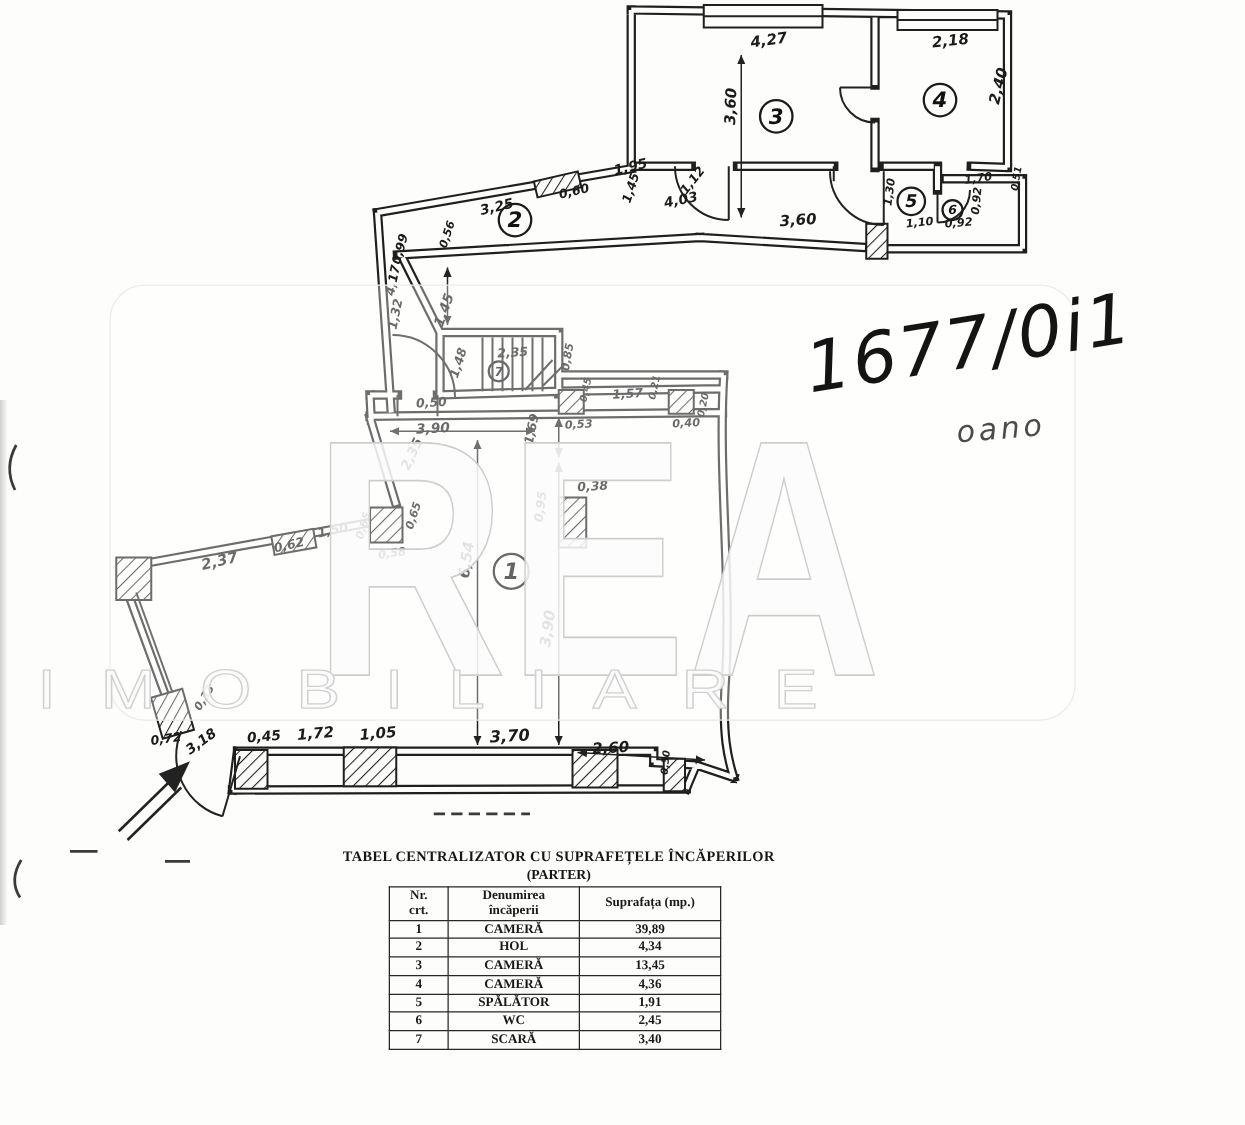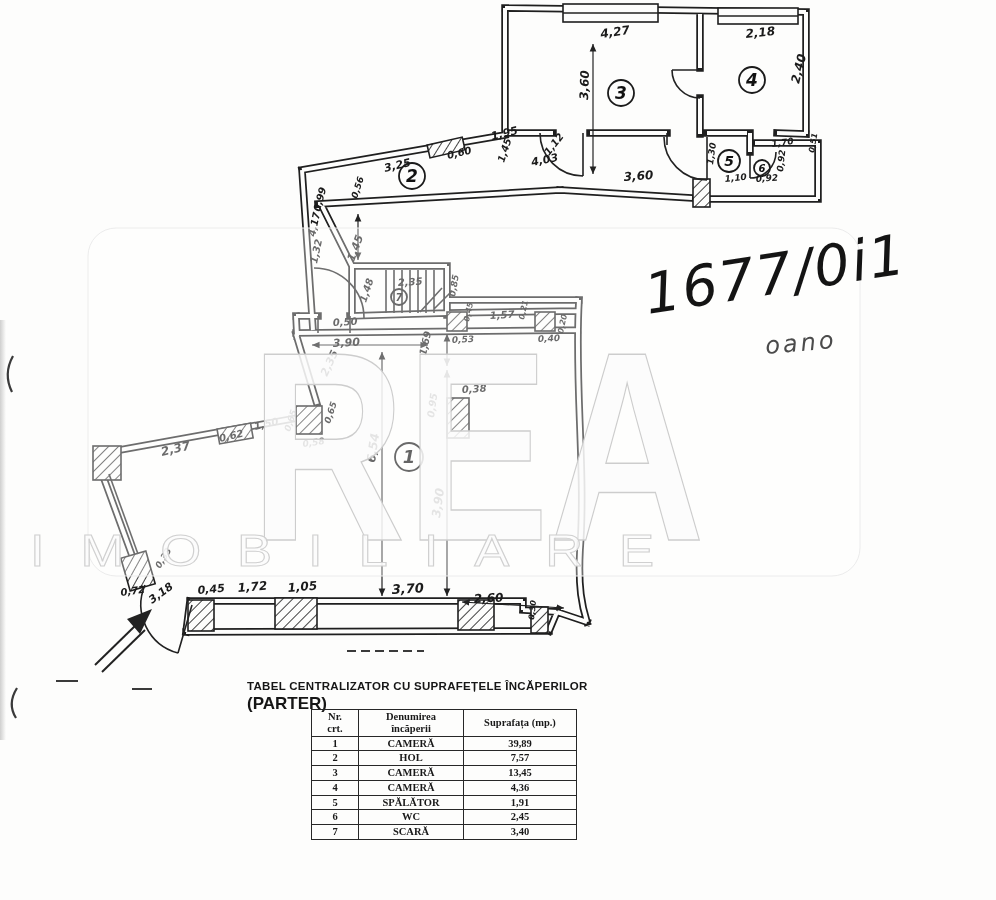--- a/index.html
+++ b/index.html
@@ -17,24 +17,24 @@
   .dim{font-family:"DejaVu Sans",sans-serif;font-style:italic;font-weight:bold;fill:#1b1b1b;}
   .roomc circle{fill:none;stroke:#1b1b1b;stroke-width:1.8;}
   .roomc text{font-family:"DejaVu Sans",sans-serif;font-style:italic;font-weight:bold;fill:#111;}
   .wm{fill:rgba(252,252,252,.84);stroke:#cdcdcd;stroke-width:1.4;
       font-family:"Liberation Sans",sans-serif;font-weight:bold;}
   .wm-sub{fill:rgba(252,252,252,.9);stroke:#d0d0d0;stroke-width:1;
       font-family:"Liberation Sans",sans-serif;font-weight:normal;}
   .note{font-family:"DejaVu Sans",sans-serif;font-style:italic;fill:#141414;letter-spacing:2px;}
   .scribble{font-family:"DejaVu Sans",sans-serif;font-style:italic;fill:#2c2c2c;opacity:.85;letter-spacing:3px;}
   .artifact{stroke:#3a3a3a;stroke-width:2.2;fill:none;}
-  .tbl-title,.tbl-sub{position:absolute;left:247px;width:400px;text-align:left;
-     font-family:Liberation Sans, sans-serif;font-weight:bold;color:#161616;}
+  .tbl-title,.tbl-sub{position:absolute;left:247px;width:400px;text-align:center;
+     font-family:Liberation Serif, serif;font-weight:bold;color:#161616;}
   .tbl-title{top:680px;font-size:11.5px;letter-spacing:.3px;}
-  .tbl-sub{top:694px;font-size:17px;}
+  .tbl-sub{top:694px;font-size:11px;}
   table.areas{border-collapse:collapse;position:absolute;left:311px;top:709px;padding-left:48px;}
   table.areas th,table.areas td{border:1.5px solid #272727;text-align:center;
      font-family:"Liberation Serif",serif;font-weight:bold;font-size:10.5px;
      line-height:1.12;color:#191919;padding:1px 3px;}
   .c0{width:40px}.c1{width:98px}.c2{width:106px}
 </style>
 </head>
 <body>
 
 <div class="sheet">
@@ -254,21 +254,21 @@
     </thead>
     <tbody id="area-tbody">
         <tr>
           <td class="c0">1</td>
           <td class="c1">CAMERĂ</td>
           <td class="c2">39,89</td>
         </tr>
         <tr>
           <td class="c0">2</td>
           <td class="c1">HOL</td>
-          <td class="c2">7,57</td>
+          <td class="c2">4,34</td>
         </tr>
         <tr>
           <td class="c0">3</td>
           <td class="c1">CAMERĂ</td>
           <td class="c2">13,45</td>
         </tr>
         <tr>
           <td class="c0">4</td>
           <td class="c1">CAMERĂ</td>
           <td class="c2">4,36</td>

